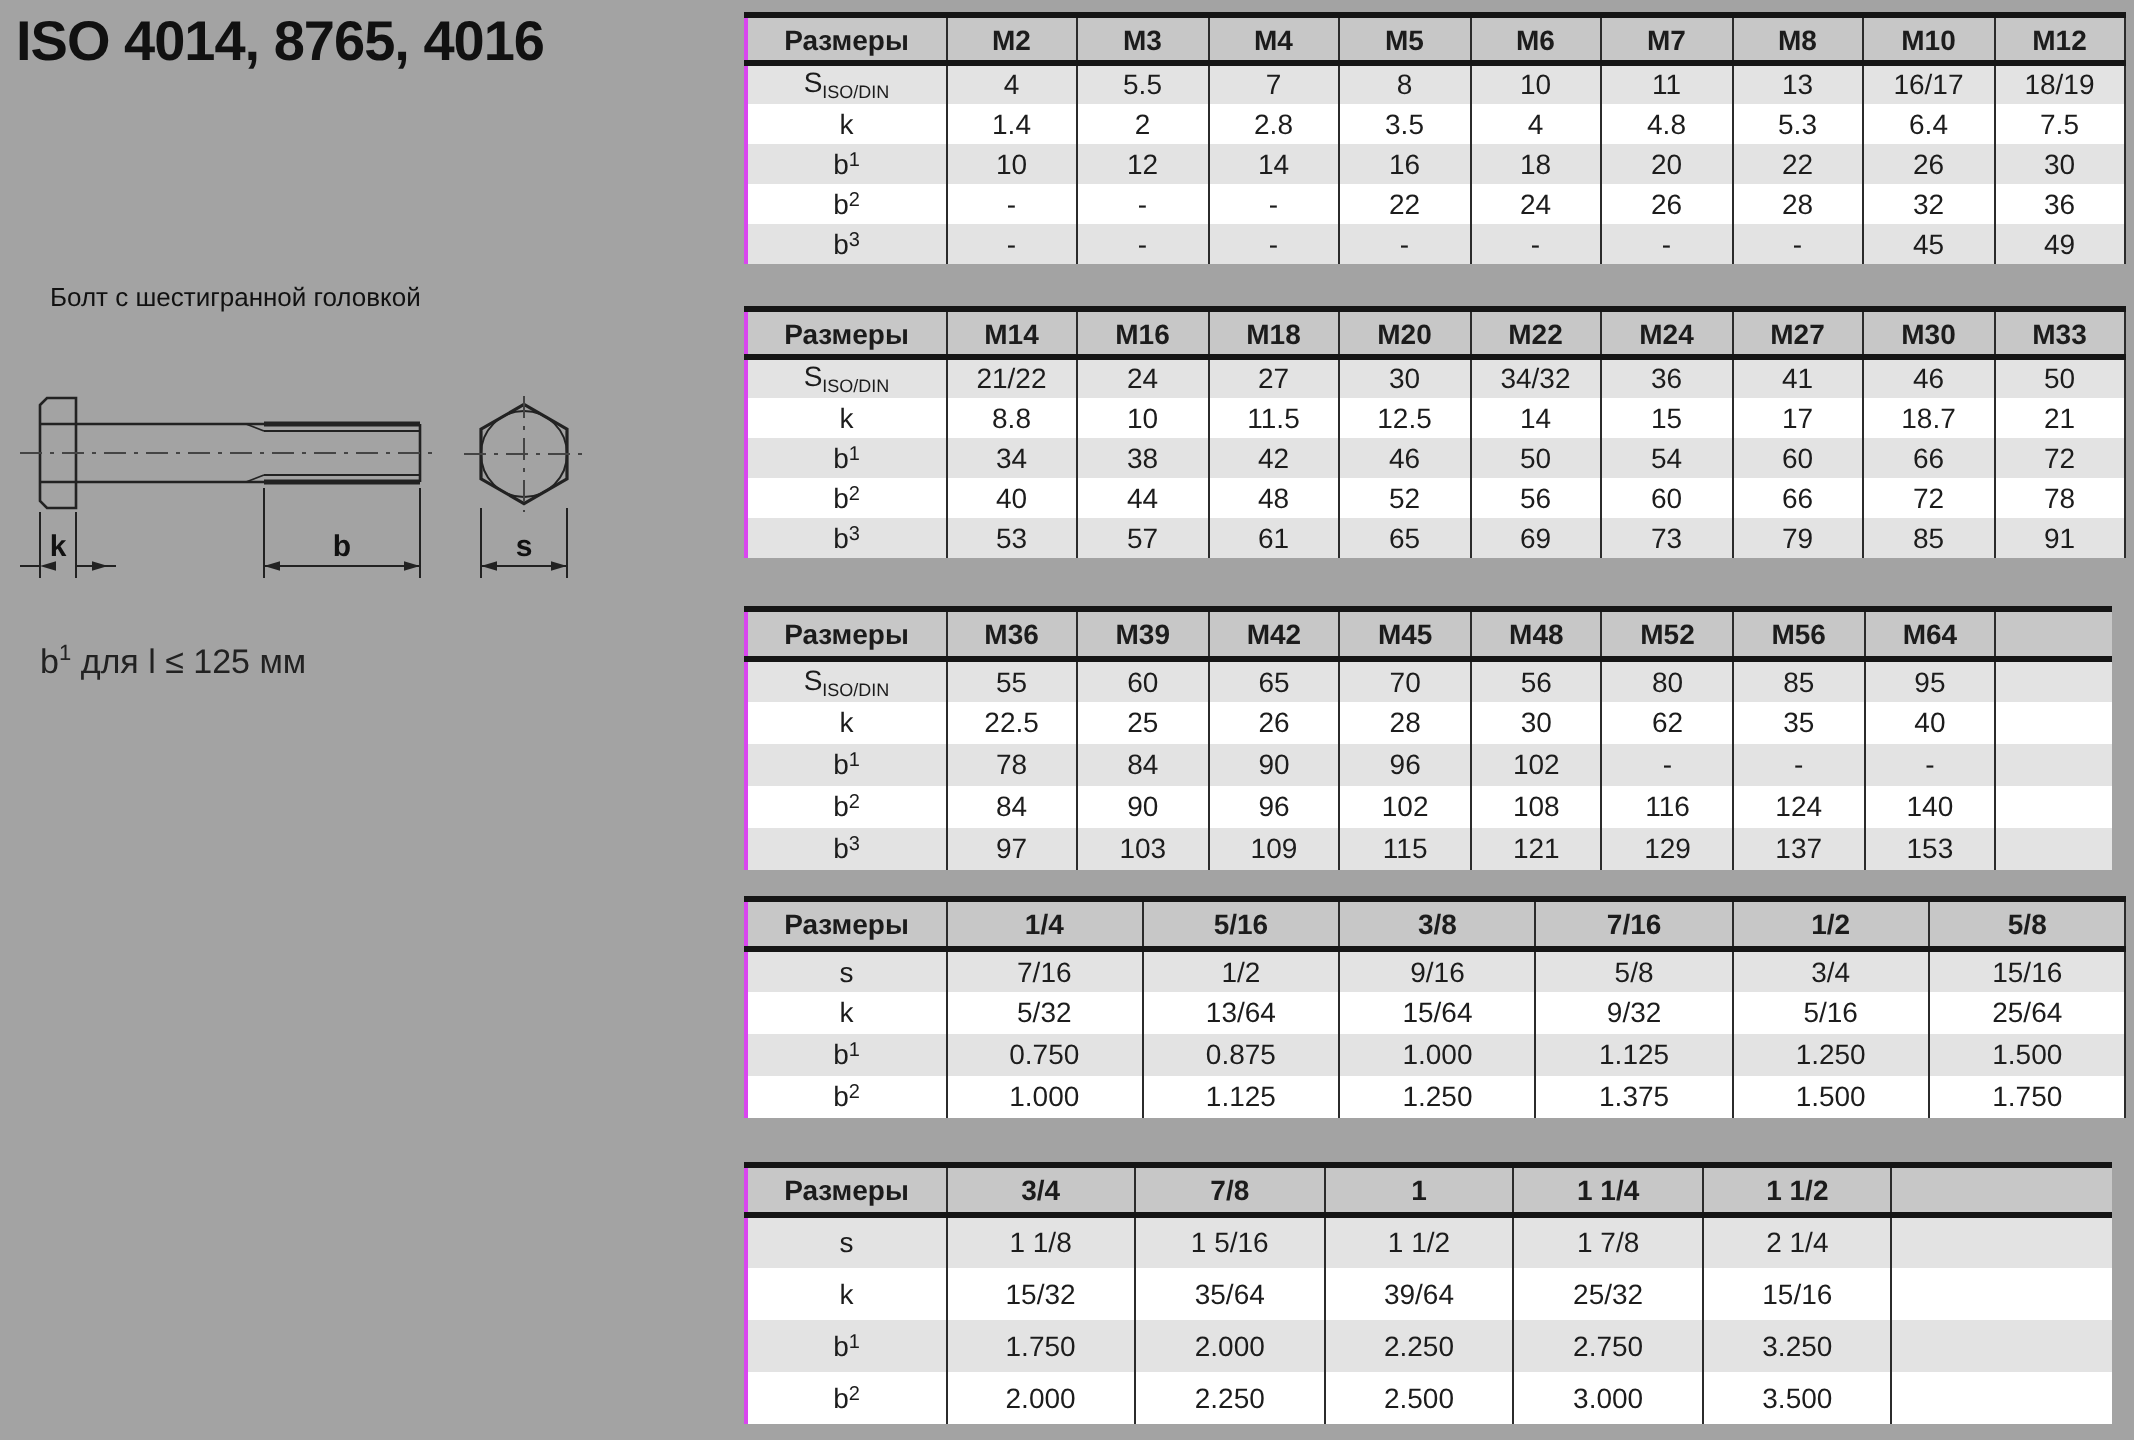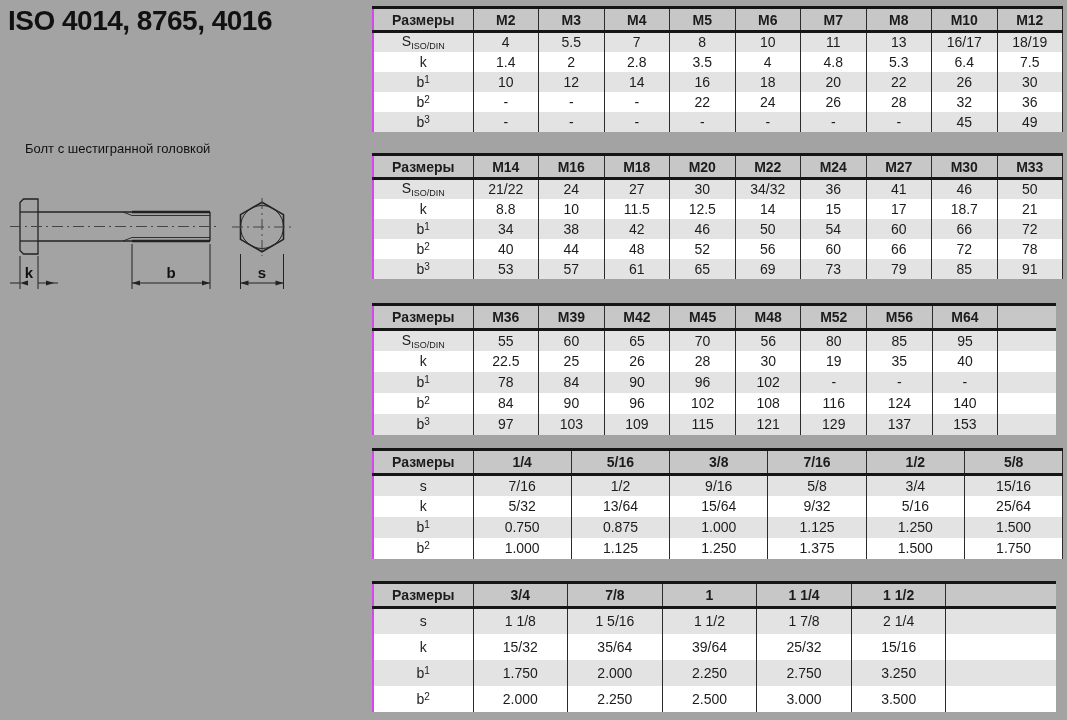--- a/index.html
+++ b/index.html
@@ -91,20 +91,21 @@
       <polygon points="200,98 192,95.6 192,100.4"></polygon>
       <polygon points="230.5,98 238.5,95.6 238.5,100.4"></polygon>
       <polygon points="273.5,98 265.5,95.6 265.5,100.4"></polygon>
     </g>
     <text class="dim-label" x="19" y="93" text-anchor="middle">k</text>
     <text class="dim-label" x="161" y="93" text-anchor="middle">b</text>
     <text class="dim-label" x="252" y="93" text-anchor="middle">s</text>
   </svg>
 
   <div class="notes-block">
+    <div><span>b</span><sup>1</sup><span> для l ≤ 125 мм</span></div>
   </div>
 
   <div id="tables-root">
       <table class="dim-table rb" style="top: 6px;">
         <colgroup>
           <col style="width: 100px;">
           <col style="width: 65.5px;">
           <col style="width: 65.5px;">
           <col style="width: 65.5px;">
           <col style="width: 65.5px;">
@@ -321,21 +322,21 @@
             <td>95</td>
             <td></td>
           </tr>
           <tr style="height: 21px;">
             <td><span>k</span></td>
             <td>22.5</td>
             <td>25</td>
             <td>26</td>
             <td>28</td>
             <td>30</td>
-            <td>19</td>
+            <td>62</td>
             <td>35</td>
             <td>40</td>
             <td></td>
           </tr>
           <tr class="stripe" style="height: 21px;">
             <td><span>b</span><span class="lbl-sup">1</span></td>
             <td>78</td>
             <td>84</td>
             <td>90</td>
             <td>96</td>

